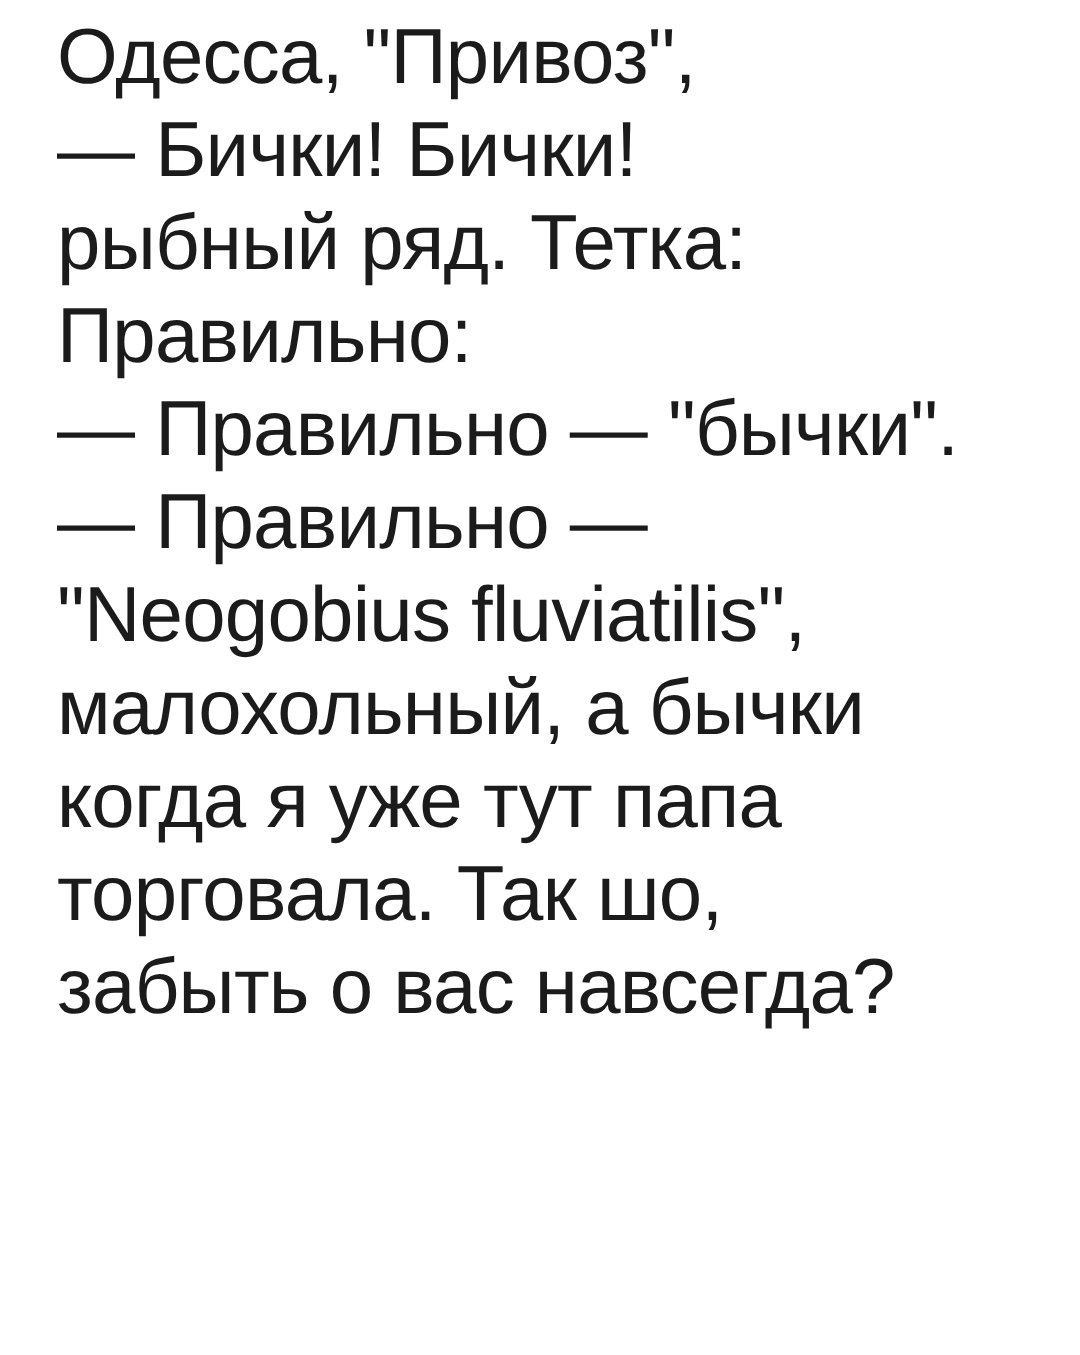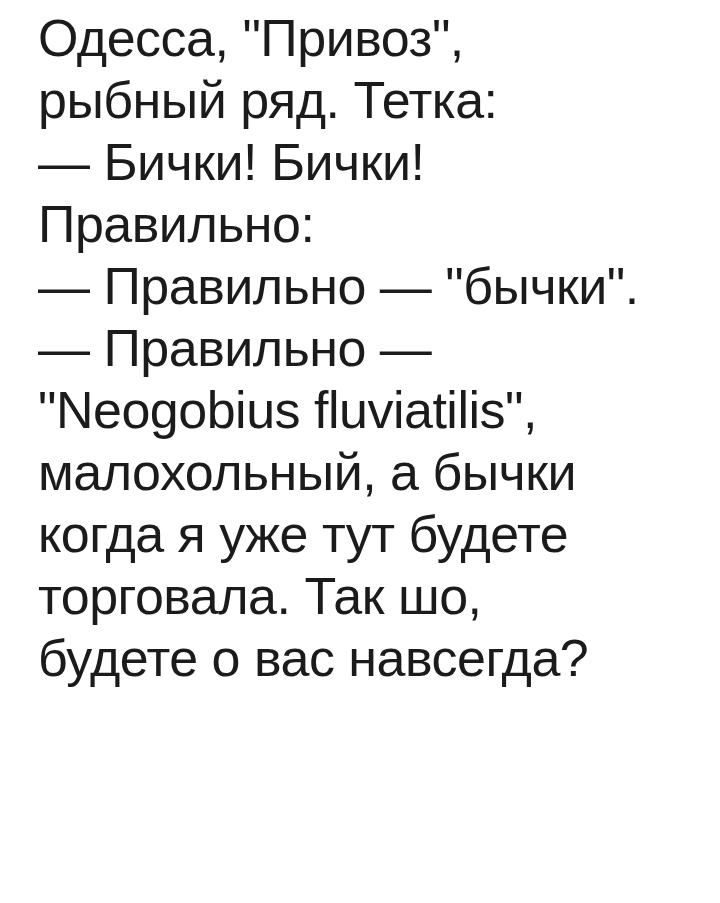--- a/index.html
+++ b/index.html
@@ -27,23 +27,23 @@
   }
   .text-line {
     height: 62px;
   }
 </style>
 </head>
 <body>
 
 <div class="joke-text">
   <div class="text-line">Одесса, "Привоз",</div>
+  <div class="text-line">— Бички! Бички!</div>
   <div class="text-line">рыбный ряд. Тетка:</div>
-  <div class="text-line">— Бички! Бички!</div>
   <div class="text-line">Правильно:</div>
   <div class="text-line">— Правильно — "бычки".</div>
   <div class="text-line">— Правильно —</div>
   <div class="text-line">"Neogobius fluviatilis",</div>
   <div class="text-line">малохольный, а бычки</div>
-  <div class="text-line">когда я уже тут будете</div>
+  <div class="text-line">когда я уже тут папа</div>
   <div class="text-line">торговала. Так шо,</div>
-  <div class="text-line">будете о вас навсегда?</div>
+  <div class="text-line">забыть о вас навсегда?</div>
 </div>
 
 </body></html>

